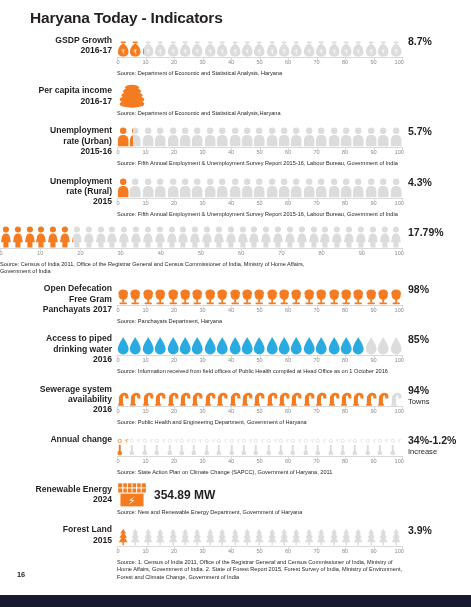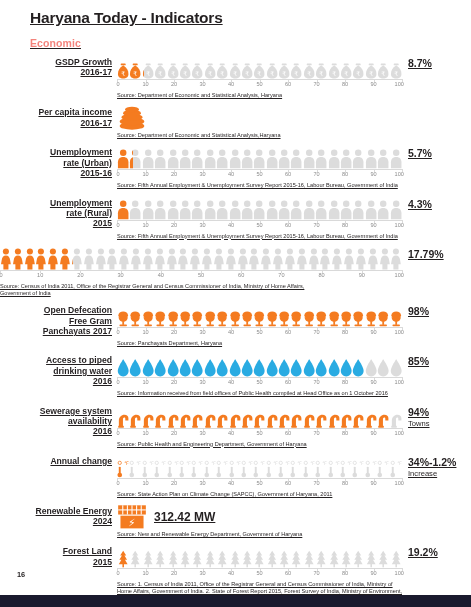--- a/index.html
+++ b/index.html
@@ -5,21 +5,21 @@
   * { box-sizing: border-box; }
   html, body { margin:0; padding:0; }
   body {
     width:471px; height:607px;
     background:#ffffff;
     font-family:"Liberation Sans", sans-serif;
     color:#231f20;
     overflow:hidden;
     position:relative;
   }
-  .page { position:relative; width:471px; height:607px; padding:0;text-decoration:underline; }
+  .page { position:relative; width:471px; height:607px; padding:0; }
 
   .page-title {
     font-size:15.5px; font-weight:bold; letter-spacing:-0.2px;
     color:#231f20; padding:9px 0 0 30px;
   }
   .section-head {
     font-size:10.5px; font-weight:bold; color:#F4837C;
     padding-left:30px; letter-spacing:0.1px;
   }
   .section-head.economic { margin-top:10px; }
@@ -76,21 +76,20 @@
     height:12px; background:#1a1a2e;
   }
 </style>
 </head>
 <body>
 
 <div class="page">
 
   <div class="page-title">Haryana Today - Indicators</div>
 
-  <div class="section-head economic">Economic</div>
 
   <div id="economic-rows">
       <div class="row">
         <div class="row-label">GSDP Growth
 2016-17</div>
         <div class="row-body">
           <div class="icon-strip">
             <div class="icon-cell">
               <svg viewBox="0 0 20 26" preserveAspectRatio="xMidYMax meet">
         <rect x="6" y="1" width="8" height="3" rx="1" fill="#F47B20"></rect>
@@ -1703,21 +1702,21 @@
                   <line x1="9" y1="2" x2="9" y2="10"></line>
           <line x1="13" y1="2" x2="13" y2="10"></line>
                   <line x1="17" y1="2" x2="17" y2="10"></line>
           <line x1="21" y1="2" x2="21" y2="10"></line>
                   <line x1="1" y1="6" x2="25" y2="6"></line>
         </g>
         <rect x="3" y="11" width="20" height="11" fill="#F47B20"></rect>
         <text x="13" y="20" font-size="9" font-family="DejaVu Sans, sans-serif" fill="#ffffff" text-anchor="middle">⚡</text>
       </svg>
             </div>
-            <div class="figure-text"><b>312.42 MW</b></div>
+            <div class="figure-text"><b>354.89 MW</b></div>
           </div>
           <div class="source">Source: New and Renewable Energy Department, Government of Haryana</div>
         </div>
         <div class="row-value"></div>
       </div>
       <div class="row">
         <div class="row-label">Forest Land
 2015</div>
         <div class="row-body">
           <div class="icon-strip">
@@ -1881,19 +1880,19 @@
             <div class="tick" style="left: 80%;"></div>
             <div class="tick-label" style="left: 80%;">80</div>
             <div class="tick" style="left: 90%;"></div>
             <div class="tick-label" style="left: 90%;">90</div>
             <div class="tick" style="left: 100%;"></div>
             <div class="tick-label" style="left: 100%; transform: translateX(-80%);">100</div>
           </div>
           <div class="source">Source: 1.  Census of India 2011, Office of the Registrar General and Census Commissioner of India, Ministry of Home Affairs, Government of India.
 2.  State of Forest Report 2015, Forest Survey of India, Ministry of Environment, Forest and Climate Change, Government of India</div>
         </div>
-        <div class="row-value"><span>19.2%</span></div>
+        <div class="row-value"><span>3.9%</span></div>
       </div>
     </div>
 
   <div class="page-num">16</div>
   <div class="footer-bar"></div>
 </div>
 
 </body></html>

